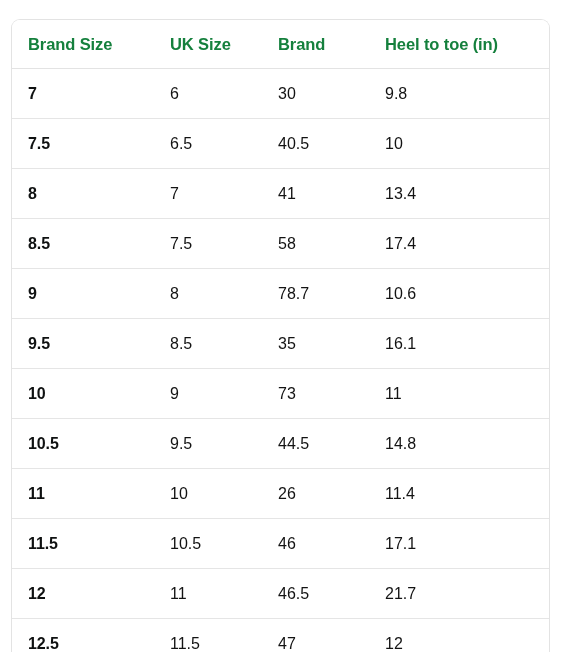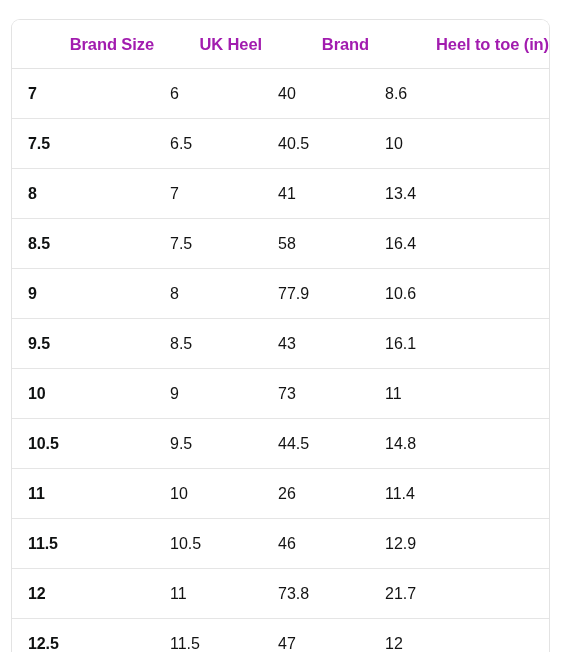--- a/index.html
+++ b/index.html
@@ -35,24 +35,24 @@
     table-layout: fixed;
     background: #ffffff;
   }
 
   table.size-chart col.c0 { width: 142px; }
   table.size-chart col.c1 { width: 108px; }
   table.size-chart col.c2 { width: 107px; }
   table.size-chart col.c3 { width: 180px; }
 
   table.size-chart thead th {
-    text-align: right;
+    text-align: left;
     font-size: 16.5px;
     font-weight: 700;
-    color: #a21caf;
+    color: #15803d;
     letter-spacing: -0.1px;
     padding: 0 0 0 16px;
     height: 48px;
     vertical-align: middle;
     border-bottom: 1px solid #e3e3e3;
     white-space: nowrap;
   }
 
   table.size-chart tbody td {
     text-align: left;
@@ -83,60 +83,60 @@
   <table class="size-chart">
     <colgroup>
       <col class="c0">
         <col class="c1">
         <col class="c2">
         <col class="c3">
     </colgroup>
     <thead>
       <tr>
           <th>Brand Size</th>
-          <th>UK Heel</th>
+          <th>UK Size</th>
           <th>Brand</th>
           <th>Heel to toe (in)</th>
         </tr>
     </thead>
     <tbody>
         <tr>
           <td class="brand-col">7</td>
           <td>6</td>
-          <td>40</td>
-          <td>8.6</td>
+          <td>30</td>
+          <td>9.8</td>
         </tr>
         <tr>
           <td class="brand-col">7.5</td>
           <td>6.5</td>
           <td>40.5</td>
           <td>10</td>
         </tr>
         <tr>
           <td class="brand-col">8</td>
           <td>7</td>
           <td>41</td>
           <td>13.4</td>
         </tr>
         <tr>
           <td class="brand-col">8.5</td>
           <td>7.5</td>
           <td>58</td>
-          <td>16.4</td>
+          <td>17.4</td>
         </tr>
         <tr>
           <td class="brand-col">9</td>
           <td>8</td>
-          <td>77.9</td>
+          <td>78.7</td>
           <td>10.6</td>
         </tr>
         <tr>
           <td class="brand-col">9.5</td>
           <td>8.5</td>
-          <td>43</td>
+          <td>35</td>
           <td>16.1</td>
         </tr>
         <tr>
           <td class="brand-col">10</td>
           <td>9</td>
           <td>73</td>
           <td>11</td>
         </tr>
         <tr>
           <td class="brand-col">10.5</td>
@@ -147,26 +147,26 @@
         <tr>
           <td class="brand-col">11</td>
           <td>10</td>
           <td>26</td>
           <td>11.4</td>
         </tr>
         <tr>
           <td class="brand-col">11.5</td>
           <td>10.5</td>
           <td>46</td>
-          <td>12.9</td>
+          <td>17.1</td>
         </tr>
         <tr>
           <td class="brand-col">12</td>
           <td>11</td>
-          <td>73.8</td>
+          <td>46.5</td>
           <td>21.7</td>
         </tr>
         <tr>
           <td class="brand-col">12.5</td>
           <td>11.5</td>
           <td>47</td>
           <td>12</td>
         </tr>
       </tbody>
   </table>

